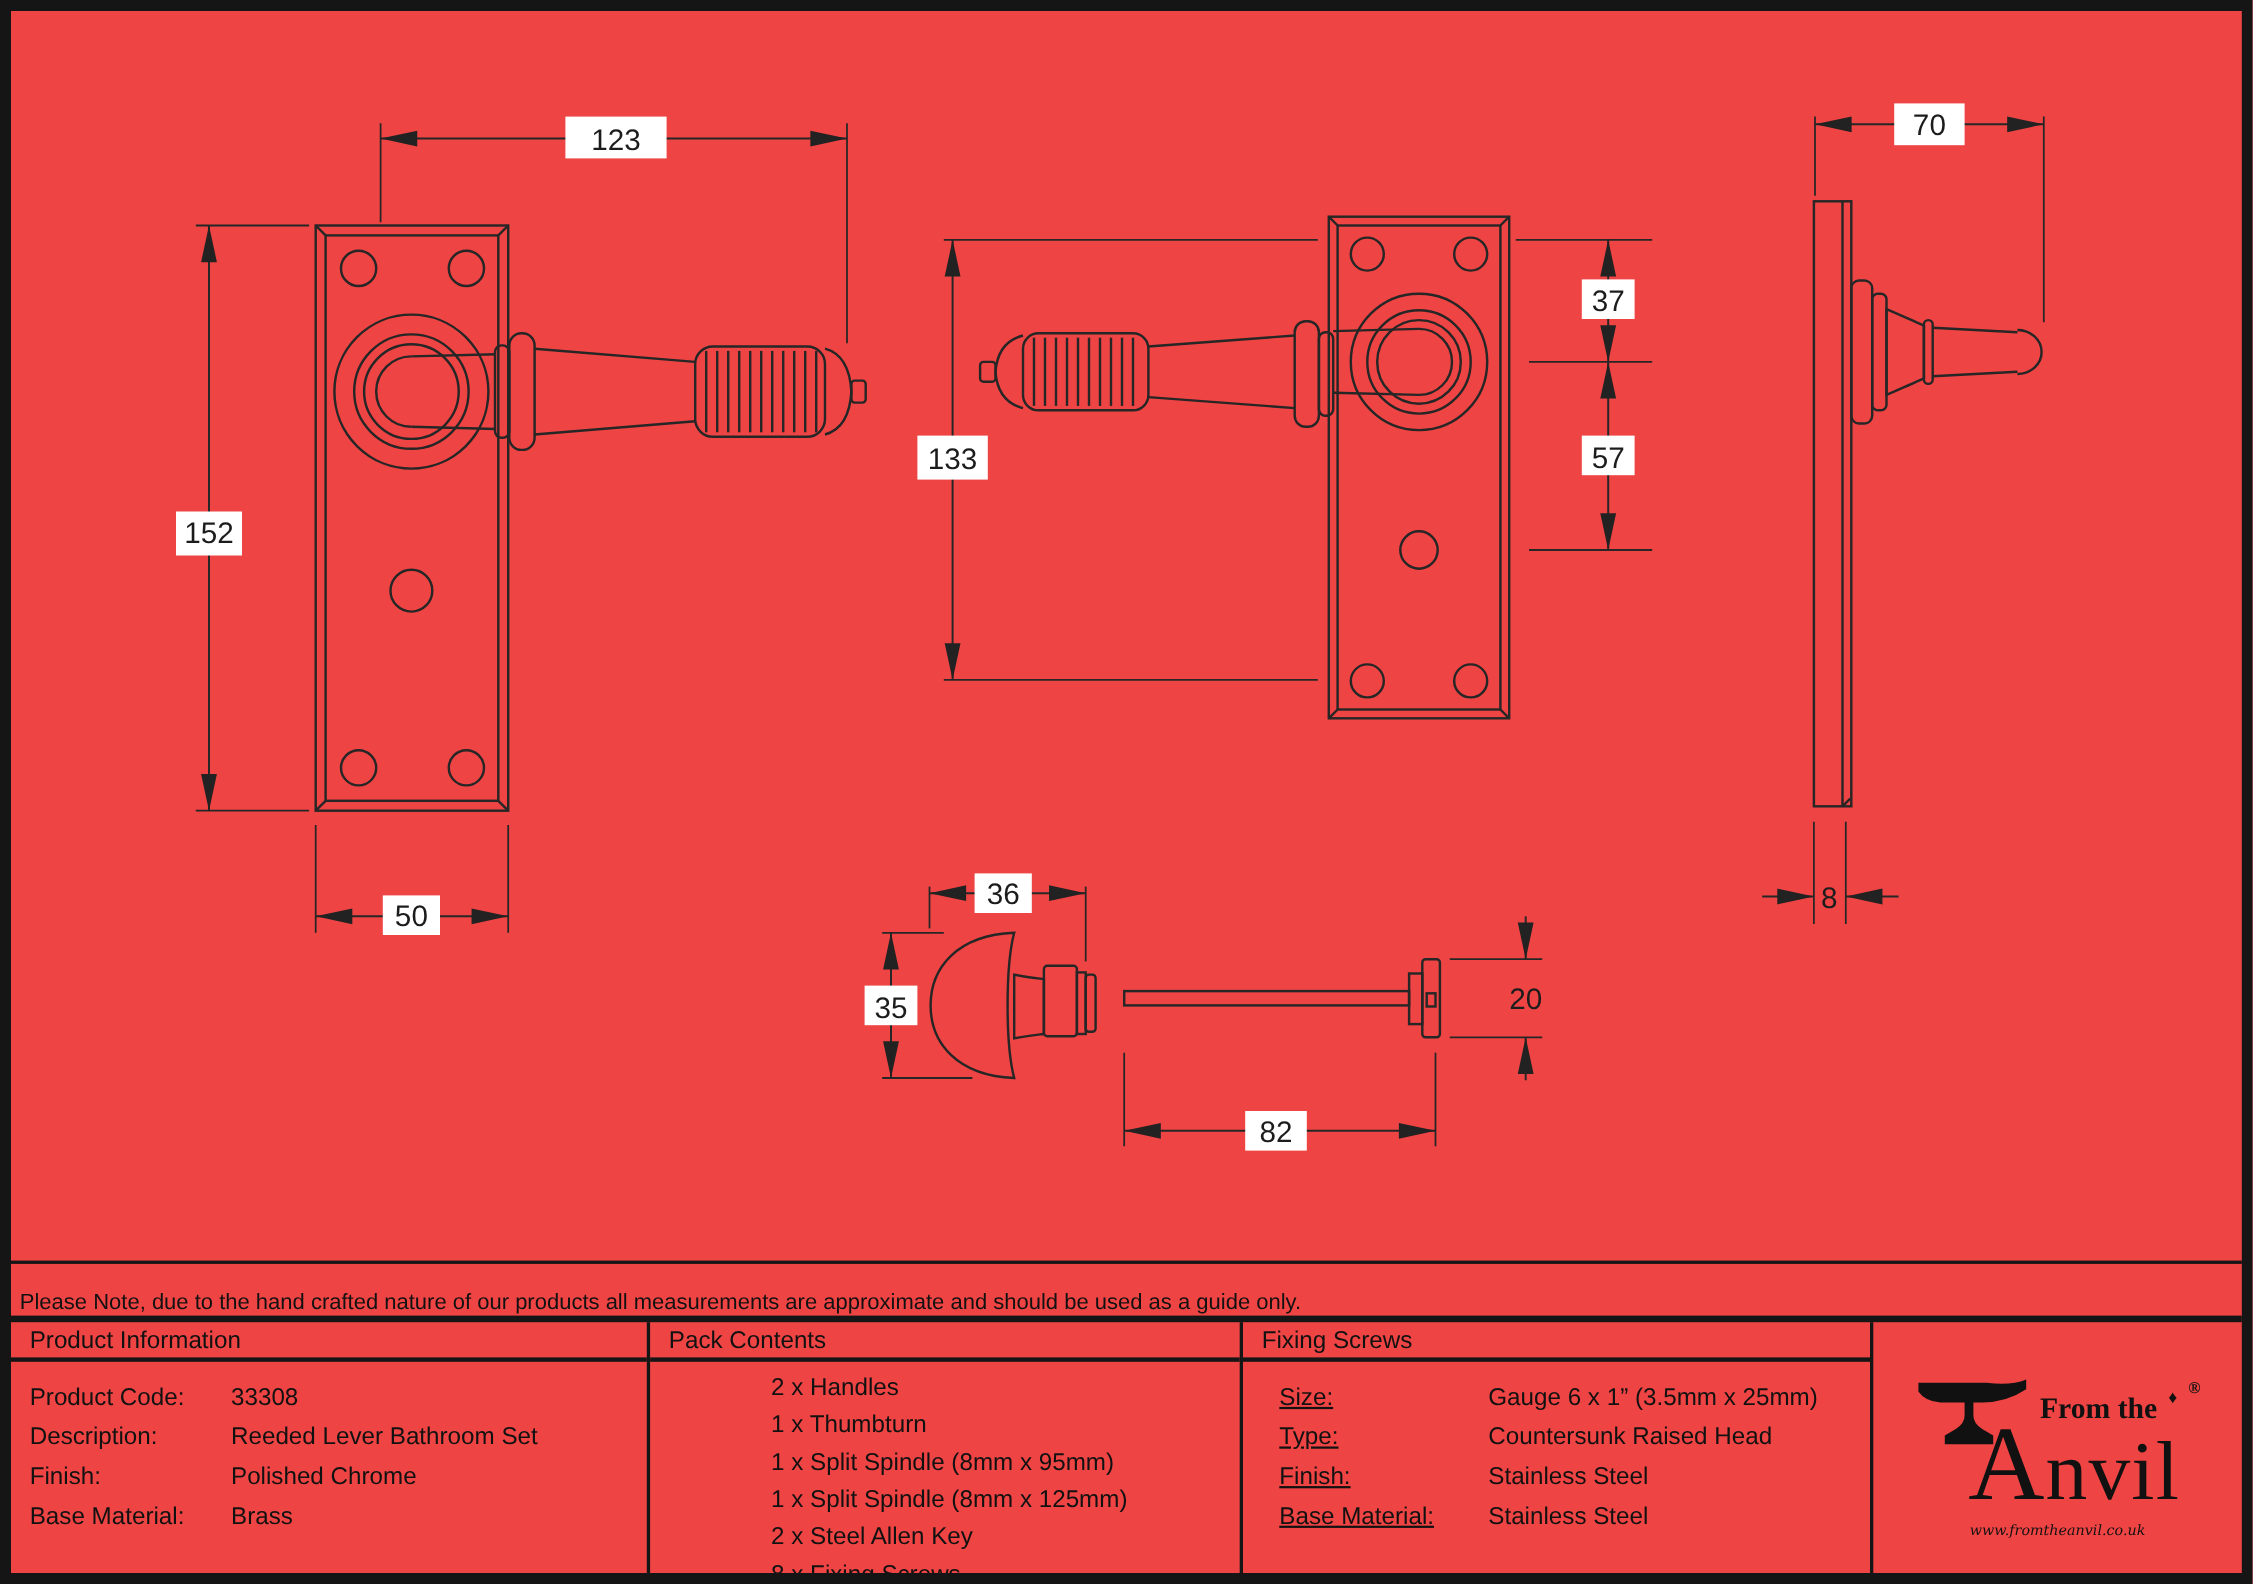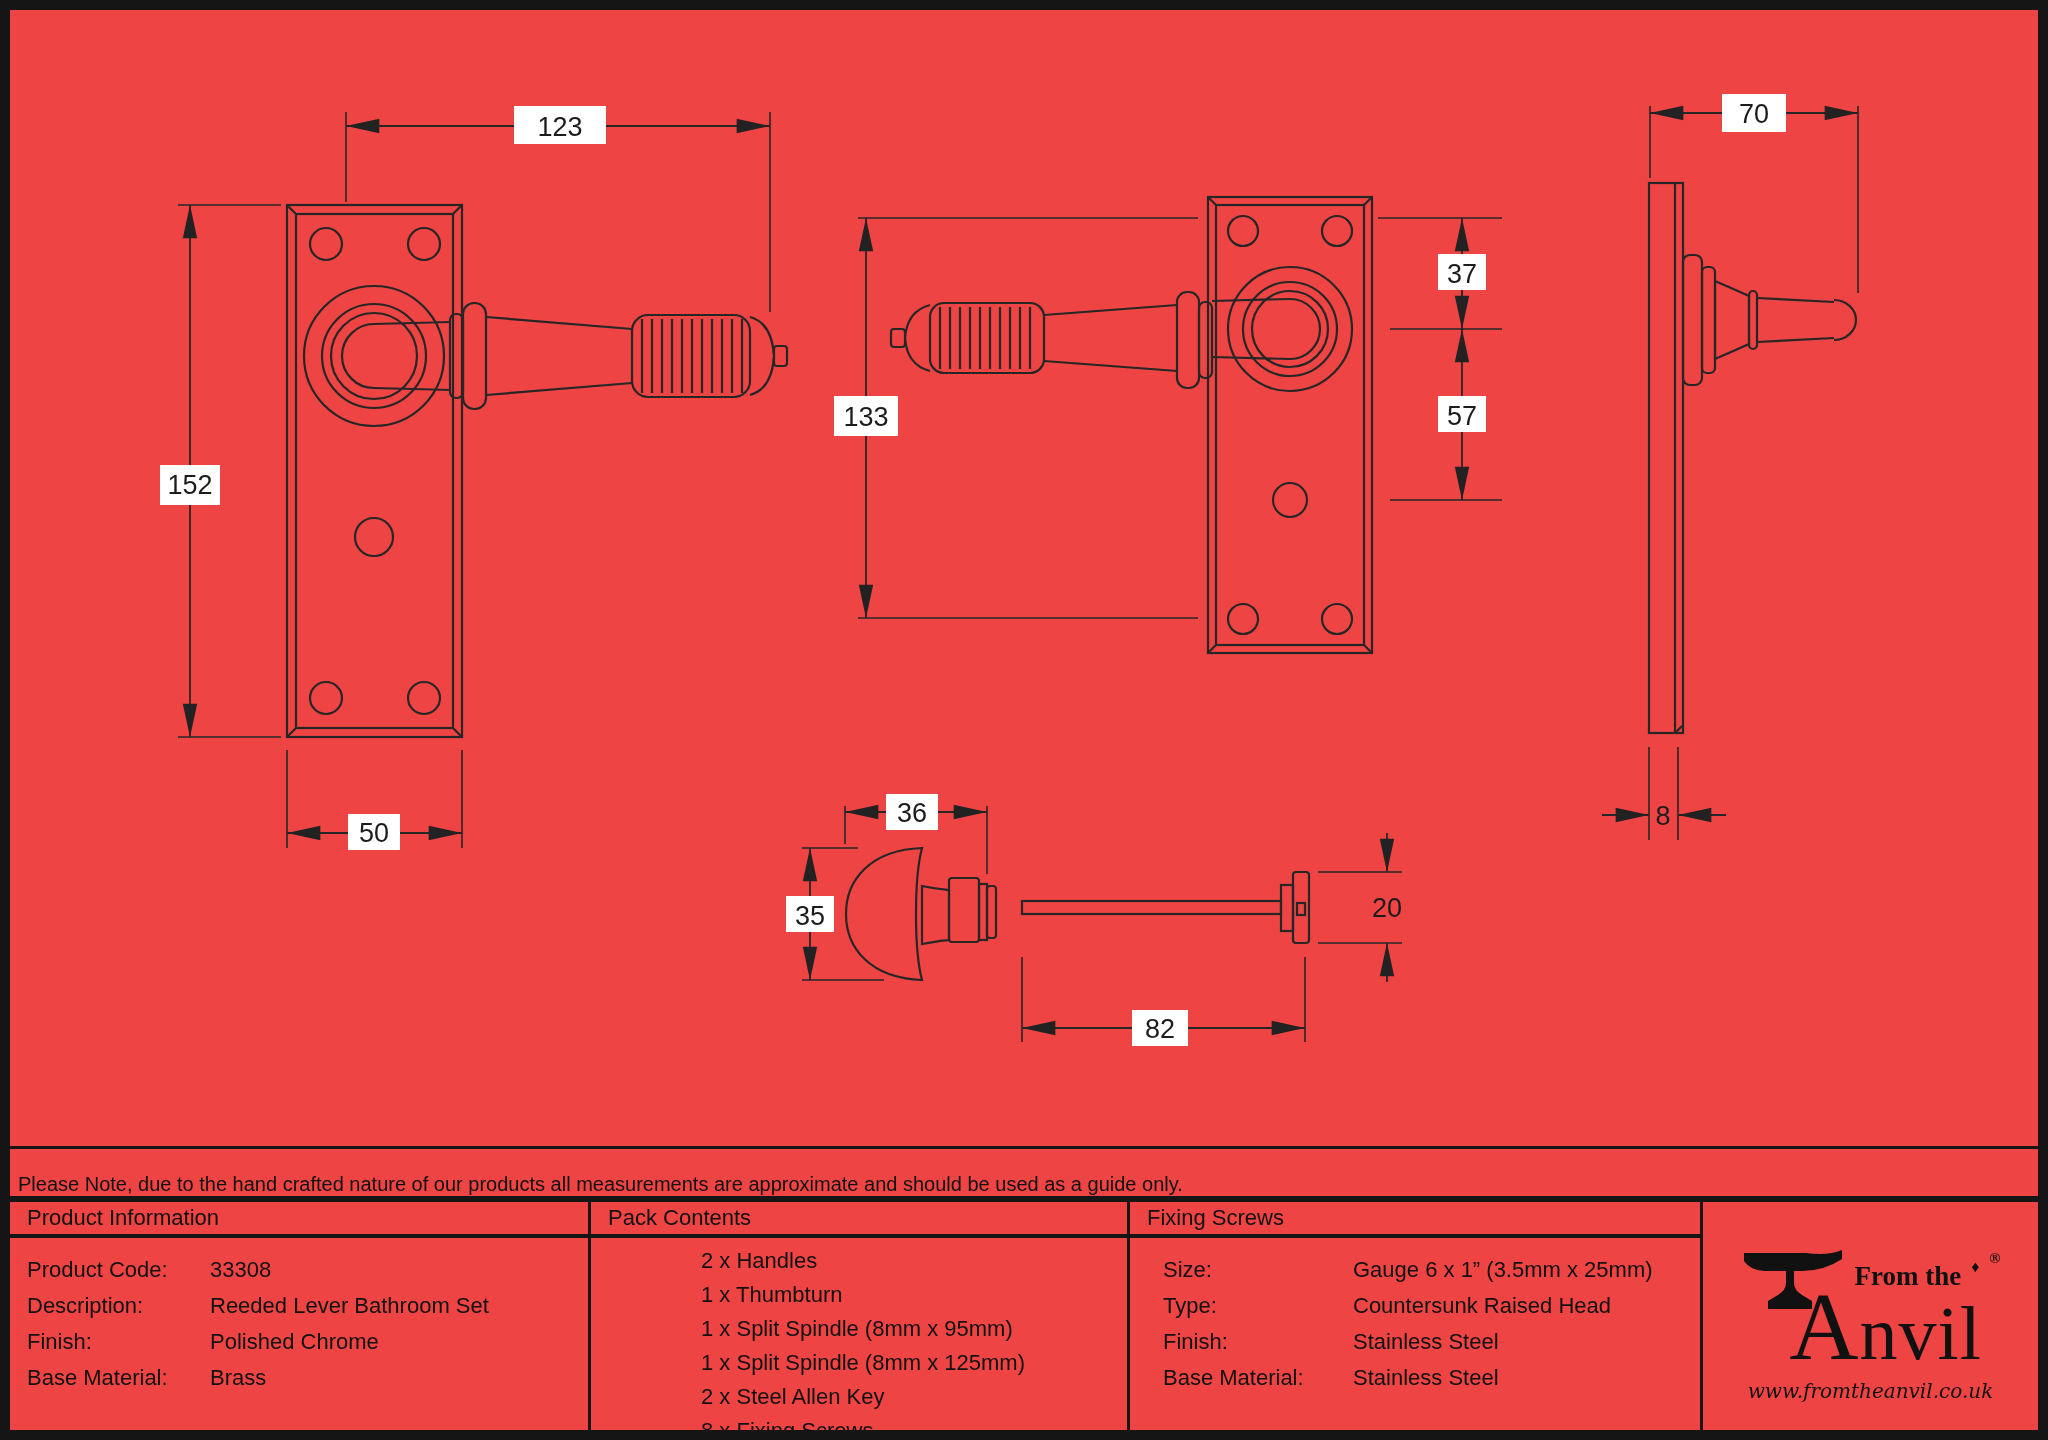--- a/index.html
+++ b/index.html
@@ -20,35 +20,35 @@
   .col-pack,.col-fixing,.col-logo{border-left:3px solid #151515;}
   .col-header{height:32px;border-bottom:4px solid #151515;display:flex;align-items:center;
               padding-left:17px;font-size:22px;}
   .col-body{position:relative;}
   .kv{padding-top:14px;}
   .kv-row{display:flex;height:36px;align-items:center;font-size:22px;}
   .kv-label{flex:0 0 auto;}
   .col-product .kv-row{padding-left:17px;}
   .col-product .kv-label{width:183px;}
   .col-fixing .kv-row{padding-left:33px;}
-  .col-fixing .kv-label{width:190px;}
+  .col-fixing .kv-label{width:190px;text-decoration:underline;}
   .pack-list{padding:6px 0 0 110px;margin:0;list-style:none;}
   .pack-list li{height:34px;display:flex;align-items:center;font-size:22px;}
 
   
   .col-logo{display:flex;align-items:center;justify-content:center;}
   .logo{display:flex;flex-direction:column;align-items:center;line-height:1;
         font-family:"Liberation Serif",serif;}
   .logo-row1{display:flex;align-items:flex-start;gap:10px;font-weight:bold;}
   .logo-fromthe{font-size:27px;margin-top:14px;}
   .logo-orn{font-size:16px;margin-top:10px;}
   .logo-reg{font-size:15px;margin-top:2px;}
   .logo-word{font-size:76px;margin-top:-34px;margin-left:30px;letter-spacing:1px;}
   .logo-word .big-a{font-size:96px;}
-  .logo-url{font-family:"DejaVu Serif",serif;font-style:italic;font-size:20px;margin-top:6px;}
+  .logo-url{font-family:"DejaVu Serif",serif;font-style:italic;font-size:13px;margin-top:6px;}
   .anvil-svg{display:block;}
 
   svg text{font-family:"Liberation Sans",sans-serif;font-size:27px;fill:#1c1c1c;}
 </style>
 </head>
 <body>
 
 <div class="sheet">
 
   <svg class="drawings" width="2048" height="1146" viewBox="0 0 2048 1146">

